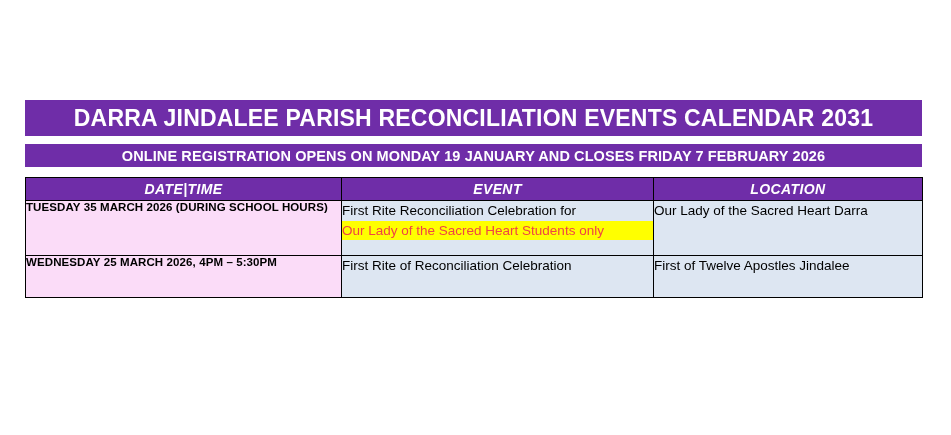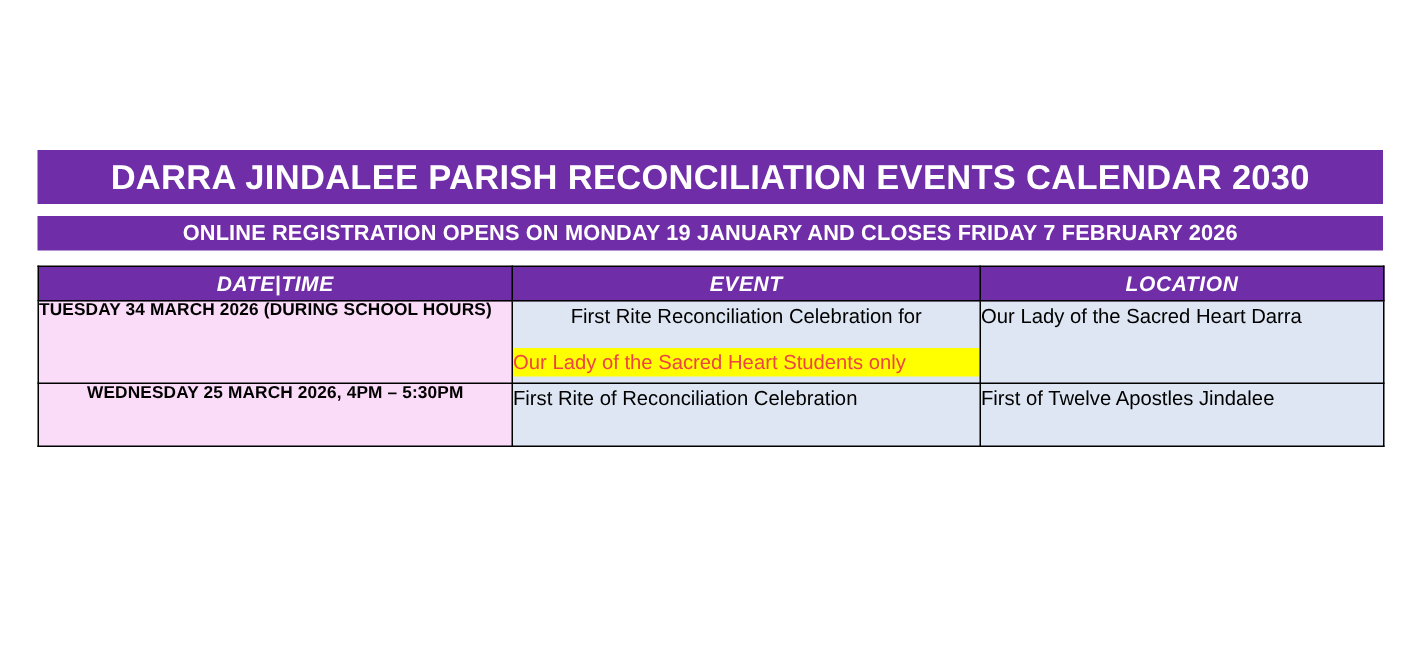--- a/index.html
+++ b/index.html
@@ -106,51 +106,51 @@
   .cell-event,
   .cell-loc {
     background: #dde6f2;
     font-size: 13.5px;
     padding: 6px 6px 6px 7px;
     line-height: 1.42;
   }
   .row-1 .cell-date { height: 55px; }
   .row-1 .cell-event { height: 55px; }
   .row-1 .cell-loc { height: 55px; }
-  .row-2 .cell-date { height: 42px; text-align: center; }
+  .row-2 .cell-date { height: 42px; }
   .row-2 .cell-event { height: 42px; }
   .row-2 .cell-loc { height: 42px; }
 
   .hl {
     background: #ffff00;
     color: #ef4444;
   }
   .evt-line { display: block; white-space: nowrap; }
-  .evt-line.first { padding-bottom: 12px; text-align: center; }
+  .evt-line.first { padding-bottom: 1px; }
 </style>
 </head>
 <body>
 
 <div class="page">
 
-  <div class="banner banner-title">DARRA JINDALEE PARISH RECONCILIATION EVENTS CALENDAR 2030</div>
+  <div class="banner banner-title">DARRA JINDALEE PARISH RECONCILIATION EVENTS CALENDAR 2031</div>
 
   <div class="banner banner-sub">ONLINE REGISTRATION OPENS ON MONDAY 19 JANUARY AND CLOSES FRIDAY 7 FEBRUARY 2026</div>
 
   <table class="cal-table">
     <thead>
       <tr>
         <th class="col-date">DATE|TIME</th>
         <th class="col-event">EVENT</th>
         <th class="col-loc">LOCATION</th>
       </tr>
     </thead>
     <tbody>
       <tr class="row-1">
-        <td class="cell-date">TUESDAY 34 MARCH 2026 (DURING SCHOOL HOURS)</td>
+        <td class="cell-date">TUESDAY 35 MARCH 2026 (DURING SCHOOL HOURS)</td>
         <td class="cell-event">
           <span class="evt-line first">First Rite Reconciliation Celebration for</span>
           <span class="evt-line hl">Our Lady of the Sacred Heart Students only</span>
         </td>
         <td class="cell-loc">Our Lady of the Sacred Heart Darra</td>
       </tr>
       <tr class="row-2">
         <td class="cell-date">WEDNESDAY 25 MARCH 2026, 4PM – 5:30PM</td>
         <td class="cell-event">
           <span class="evt-line">First Rite of Reconciliation Celebration</span>

